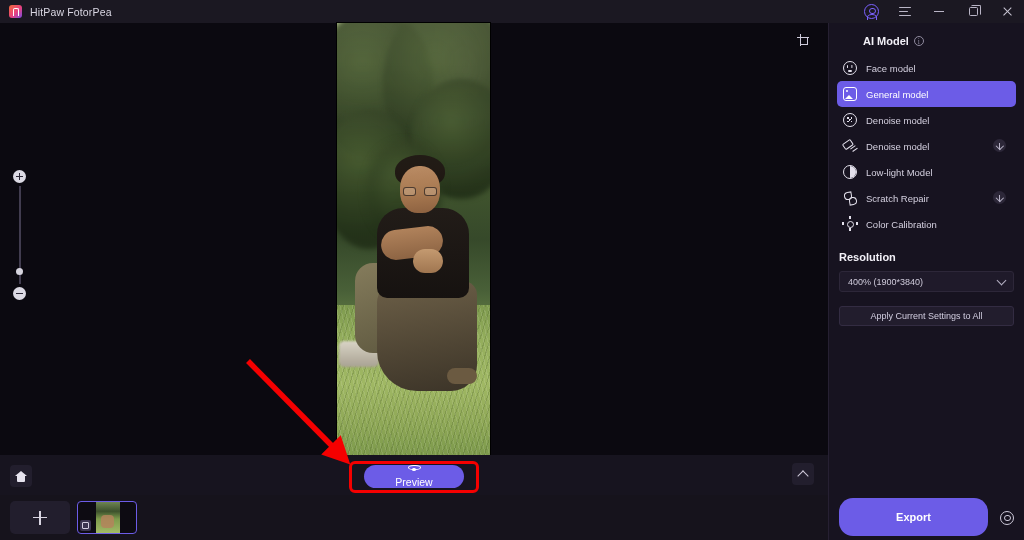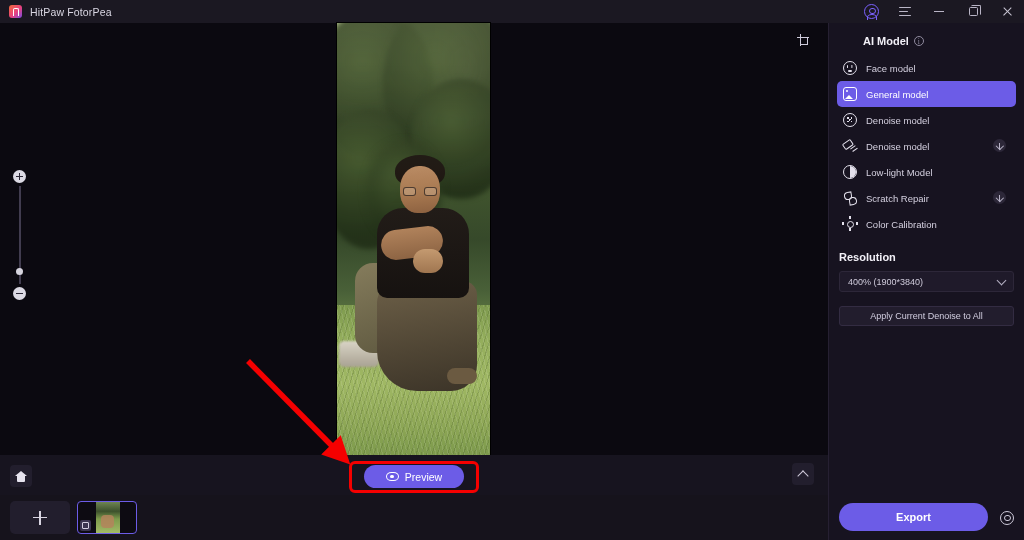--- a/index.html
+++ b/index.html
@@ -173,21 +173,21 @@
 
   
   .bottom-bar {
     position: absolute; left: 0; top: 455px; width: 828px; height: 40px;
     background: #17141f;
   }
   .preview-btn {
     position: absolute; left: 364px; top: 10px; width: 100px; height: 23px;
     background: #6c5ce7; border-radius: 12px;
     display: flex; align-items: center; justify-content: center; gap: 6px;
-    color: #fff; font-size: 10.5px;
+    color: #fff; font-size: 10.5px; flex-direction: column;
   }
   .eye-ic { position: relative; width: 13px; height: 9px; }
   .eye-ic::before {
     content:""; position:absolute; inset:0; border:1.3px solid #fff;
     border-radius: 50% / 60%;
   }
   .eye-ic::after {
     content:""; position:absolute; left:4.6px; top:2.6px; width:3.6px; height:3.6px;
     border-radius:50%; background:#fff;
   }
@@ -335,21 +335,21 @@
   .apply-btn {
     margin:14px 10px 0 10px; height:20px; border-radius:3px; background:#221d2d; border:1px solid #332c42;
     display:flex; align-items:center; justify-content:center; font-size:9px; color:#d2cee0;
   }
 
   .export-row {
     position:absolute; left:0; bottom:8px; width:196px; height:30px;
     display:flex; align-items:center; padding:0 10px; gap:10px;
   }
   .export-btn {
-    flex:1; height:28px; border-radius:14px; background:#6c5ce7; color:#fff;
+    flex:1; height:38px; border-radius:14px; background:#6c5ce7; color:#fff;
     display:flex; align-items:center; justify-content:center; font-size:11px; font-weight:bold;
   }
   .gear {
     width:17px; height:17px; position:relative; flex:none;
   }
   .gear::before {
     content:""; position:absolute; left:2.4px; top:2.4px; width:12px; height:12px; border-radius:50%;
     border:1.6px solid #cfcbdb;
   }
   .gear::after {
@@ -516,21 +516,21 @@
       </div>
     </div>
 
     <div class="res-title">Resolution</div>
 
     <div class="res-select">
       <span>400% (1900*3840)</span>
       <span class="chev-dn"></span>
     </div>
 
-    <div class="apply-btn">Apply Current Denoise to All</div>
+    <div class="apply-btn">Apply Current Settings to All</div>
 
     <div class="export-row">
       <div class="export-btn">Export</div>
       <div class="gear"></div>
     </div>
   </div>
 
   <svg class="anno-svg">
     <defs>
       <marker id="ah" markerWidth="5" markerHeight="5" refX="2.6" refY="2.5" orient="auto">

